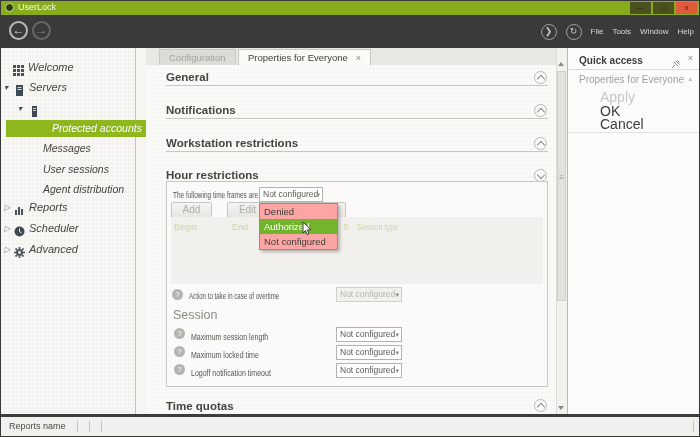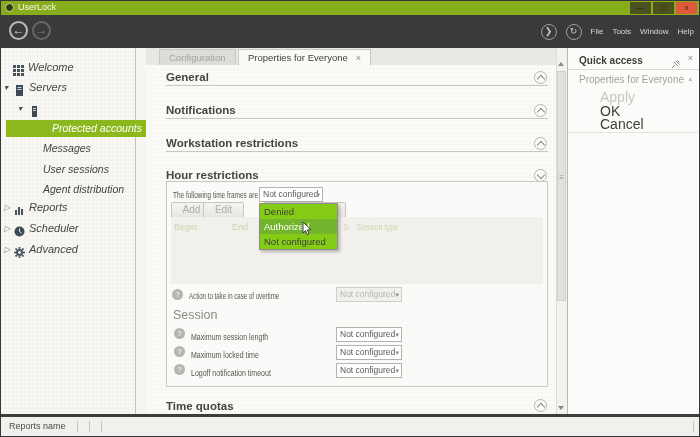--- a/index.html
+++ b/index.html
@@ -58,21 +58,21 @@
   .lbl{position:absolute;font-size:9px;color:#55554f;white-space:nowrap;transform-origin:0 50%;}
   .sx68{transform:scaleX(.68);} .sx72{transform:scaleX(.72);} .sx78{transform:scaleX(.78);} .sx80{transform:scaleX(.8);}
   .combo{position:absolute;height:15px;background:#fff;border:1px solid #b3b2ad;box-sizing:border-box;
          font-size:8.5px;color:#5a5a54;line-height:13px;padding:0 13px 0 3px;white-space:nowrap;}
   .combo .arr{position:absolute;right:2px;top:2px;font-size:7px;color:#8a8a84;line-height:9px;}
   .combo.disabled{background:#f1f0ec;color:#b6b5b0;border-color:#cfcec9;}
   .btn{position:absolute;height:16px;background:linear-gradient(#f5f4f1,#e7e6e2);border:1px solid #c7c6c1;
        border-radius:2px;font-size:10px;color:#aeada7;text-align:center;line-height:14px;box-sizing:border-box;}
   .table{position:absolute;left:170px;top:216px;width:372px;height:67px;background:#f1f0ec;}
   .th{position:absolute;top:221px;font-size:9px;color:#ccd5a9;white-space:nowrap;transform-origin:0 50%;}
-  .ddl{position:absolute;left:258px;top:202px;width:77px;background:#84cc16;border:1px solid #908f8a;
+  .ddl{position:absolute;left:258px;top:202px;width:77px;background:#fca5a5;border:1px solid #908f8a;
        box-shadow:2px 2px 3px rgba(0,0,0,.25);z-index:10;}
   .opt{height:15px;line-height:15px;font-size:9.5px;color:#3e3e38;padding-left:4px;white-space:nowrap;}
   .opt.sel{background:#72b42c;color:#fff;}
   .cursor{position:absolute;left:301px;top:220px;z-index:11;}
   .help{position:absolute;width:11px;height:11px;border-radius:50%;background:#b5b4af;color:#fff;
         font-size:8px;line-height:11px;text-align:center;}
   .session-title{position:absolute;left:172px;top:307px;font-size:12.5px;color:#8b8b84;}
   
   .scrollcol{position:absolute;left:555px;top:47px;width:11px;height:366px;background:#f3f2ee;border-left:1px solid #dddcd7;box-sizing:border-box;}
   .docx{position:absolute;left:555px;top:48px;width:11px;height:10px;font-size:9px;line-height:10px;text-align:center;color:#77766f;}
@@ -220,21 +220,21 @@
   <span class="cc" style="top:168px;">
       <span class="chev down"></span>
     </span>
 
   <div class="panel"></div>
 
   <span class="lbl sx72" style="left:172px;top:189px;">The following time frames are</span>
   <span class="combo" style="left:258px;top:186px;width:64px;"><span>Not configured</span><span class="arr">▾</span></span>
 
   <span class="btn" style="left:170px;top:201px;width:41px;">Add</span>
-  <span class="btn" style="left:202px;top:201px;width:41px;">Edit</span>
+  <span class="btn" style="left:226px;top:201px;width:41px;">Edit</span>
   <span class="btn" style="left:262px;top:201px;width:83px;"></span>
 
   <div class="table"></div>
   <span class="th" style="left:173px;">Begin</span>
   <span class="th" style="left:231px;">End</span>
   <span class="th" style="left:268px;">M</span>
   <span class="th" style="left:281px;">T</span>
   <span class="th" style="left:293px;">W</span>
   <span class="th" style="left:306px;">T</span>
   <span class="th" style="left:318px;">F</span>

